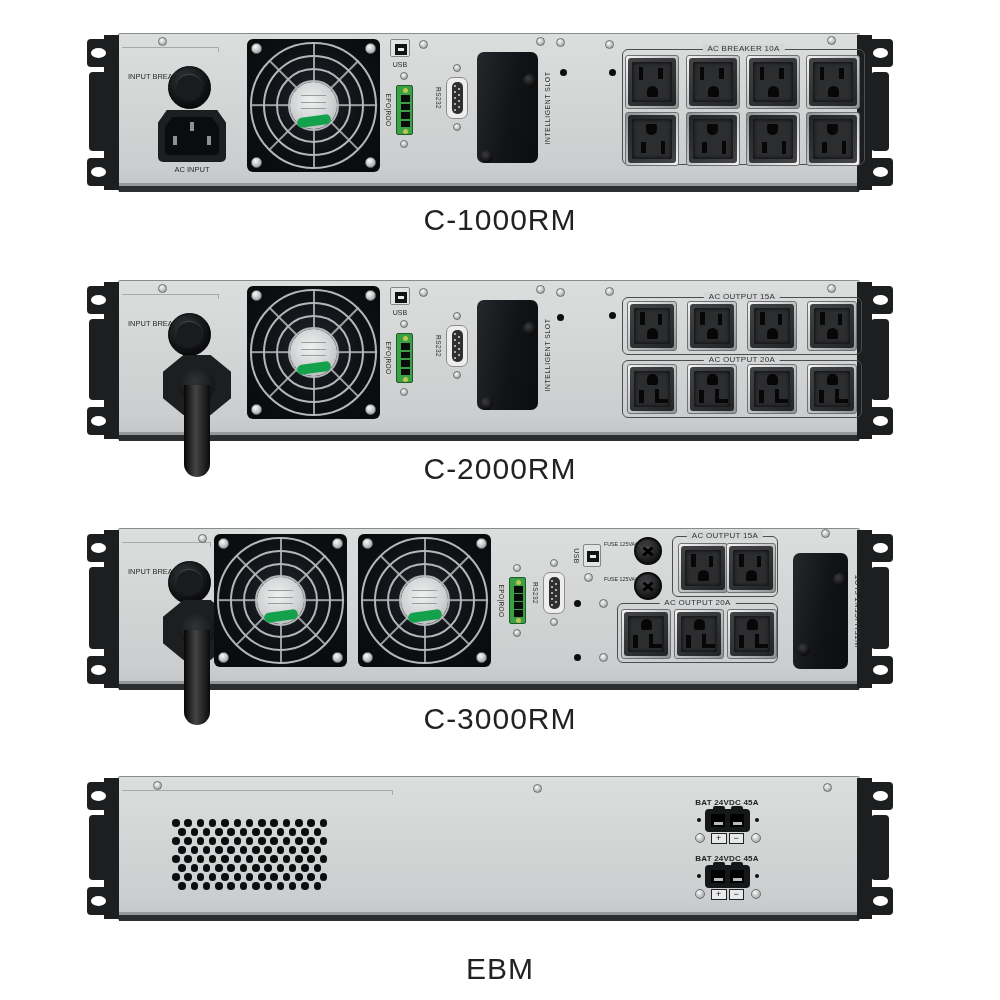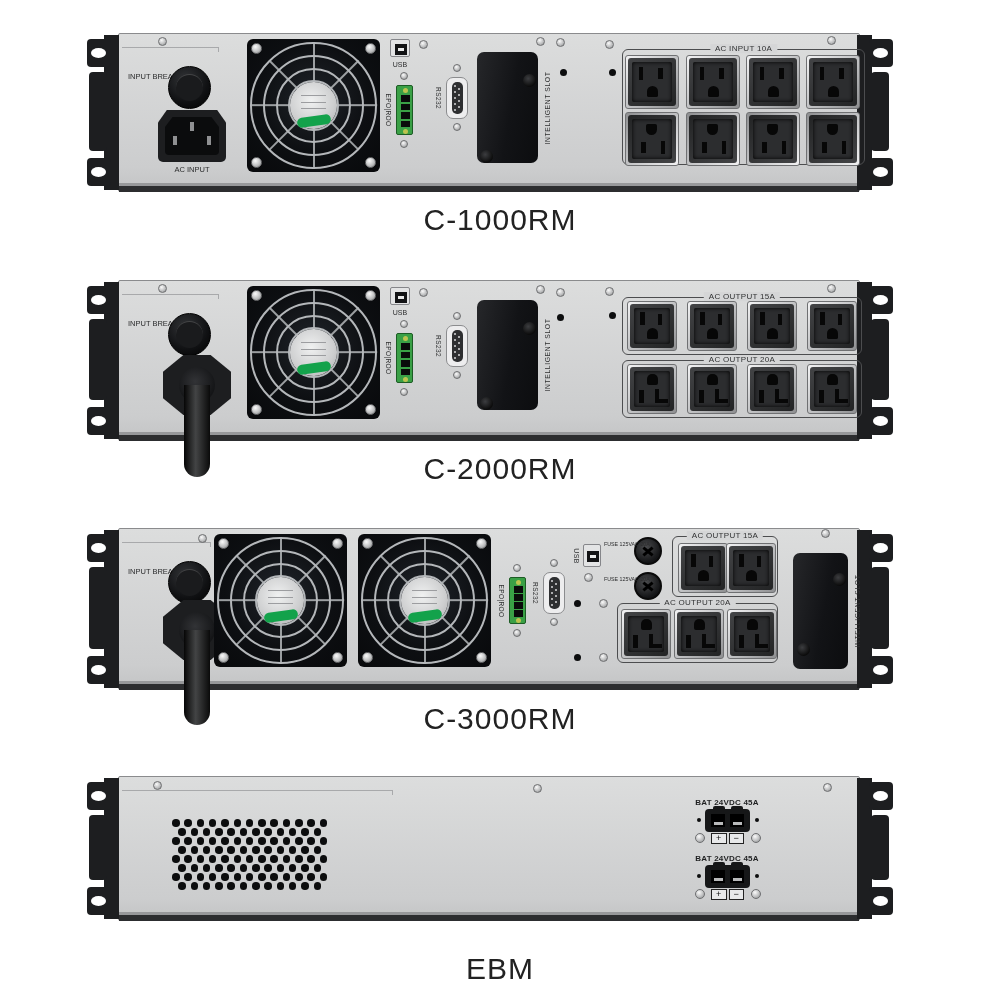--- a/index.html
+++ b/index.html
@@ -103,21 +103,21 @@
             <div class="a" style="left: 2.5px; top: 21px; width: 2px; height: 2px; border-radius: 50%; background: rgb(216, 217, 218);"></div>
             <div class="a" style="left: 2.5px; top: 27px; width: 2px; height: 2px; border-radius: 50%; background: rgb(216, 217, 218);"></div>
             <div class="a" style="left: 6.5px; top: 6px; width: 2px; height: 2px; border-radius: 50%; background: rgb(216, 217, 218);"></div>
             <div class="a" style="left: 6.5px; top: 12px; width: 2px; height: 2px; border-radius: 50%; background: rgb(216, 217, 218);"></div>
             <div class="a" style="left: 6.5px; top: 18px; width: 2px; height: 2px; border-radius: 50%; background: rgb(216, 217, 218);"></div>
             <div class="a" style="left: 6.5px; top: 24px; width: 2px; height: 2px; border-radius: 50%; background: rgb(216, 217, 218);"></div>
           </div>
         </div>
         <div class="lbl" style="left: 438px; top: 65px; transform: translate(-50%, -50%) rotate(90deg); font-size: 6.5px; letter-spacing: 0.4px; color: rgb(47, 48, 49);">RS232</div>
         <div class="a" style="left: 622px; top: 16px; width: 243px; height: 116px; border: 1.5px solid rgb(76, 77, 79); border-radius: 6px;"></div>
-        <div class="lbl" style="left: 743.5px; top: 16px; transform: translate(-50%, -55%); background: rgb(213, 214, 215); padding: 0px 5px; font-size: 8px; letter-spacing: 0.3px; color: rgb(48, 49, 50);">AC INPUT 10A</div>
+        <div class="lbl" style="left: 743.5px; top: 16px; transform: translate(-50%, -55%); background: rgb(213, 214, 215); padding: 0px 5px; font-size: 8px; letter-spacing: 0.3px; color: rgb(48, 49, 50);">AC BREAKER 10A</div>
         <div class="a" style="left: 625px; top: 22px; width: 54px; height: 54px; border-radius: 3px; background: linear-gradient(135deg, rgb(242, 242, 243), rgb(185, 186, 188) 60%, rgb(142, 143, 145)); border: 1px solid rgb(111, 112, 114); transform: none;">
           <div class="a" style="left: 2px; top: 2px; width: 48px; height: 48px; border-radius: 3px; background: linear-gradient(145deg, rgb(67, 68, 70), rgb(35, 36, 37));"></div>
           <div class="a" style="left: 6px; top: 6px; width: 40px; height: 40px; border-radius: 2px; background: rgb(44, 45, 47); box-shadow: rgb(0, 0, 0) 0px 0px 4px inset;">
             <div class="a" style="left: 6.8px; top: 4.8px; width: 4.5px; height: 13px; background: rgb(7, 7, 7);"></div>
             <div class="a" style="left: 26.4px; top: 6.4px; width: 4.5px; height: 11px; background: rgb(7, 7, 7);"></div>
             <div class="a" style="left: 14.5px; top: 24px; width: 11px; height: 11px; background: rgb(7, 7, 7); border-radius: 6px 6px 2px 2px;"></div>
           </div>
         </div>
         <div class="a" style="left: 686px; top: 22px; width: 54px; height: 54px; border-radius: 3px; background: linear-gradient(135deg, rgb(242, 242, 243), rgb(185, 186, 188) 60%, rgb(142, 143, 145)); border: 1px solid rgb(111, 112, 114); transform: none;">
           <div class="a" style="left: 2px; top: 2px; width: 48px; height: 48px; border-radius: 3px; background: linear-gradient(145deg, rgb(67, 68, 70), rgb(35, 36, 37));"></div>

